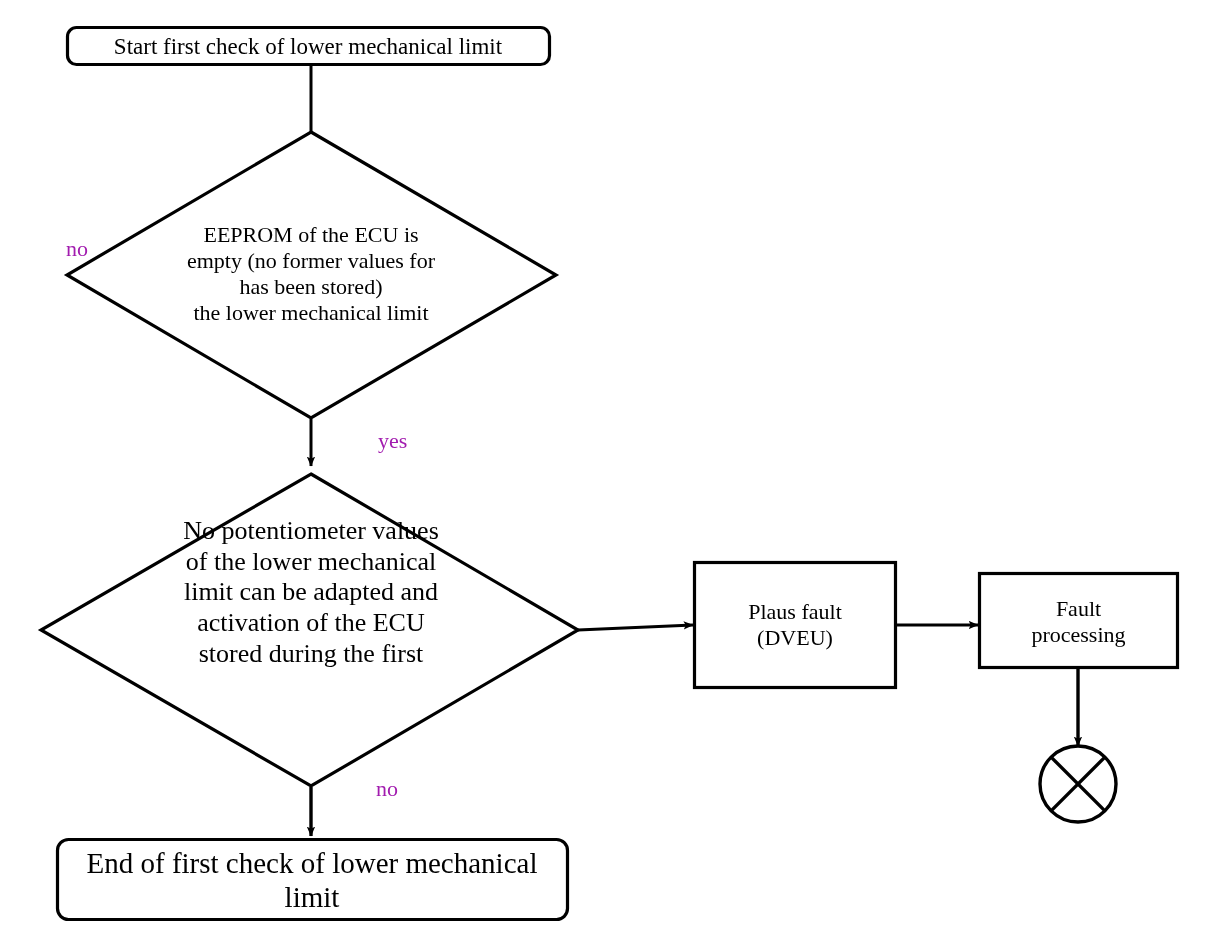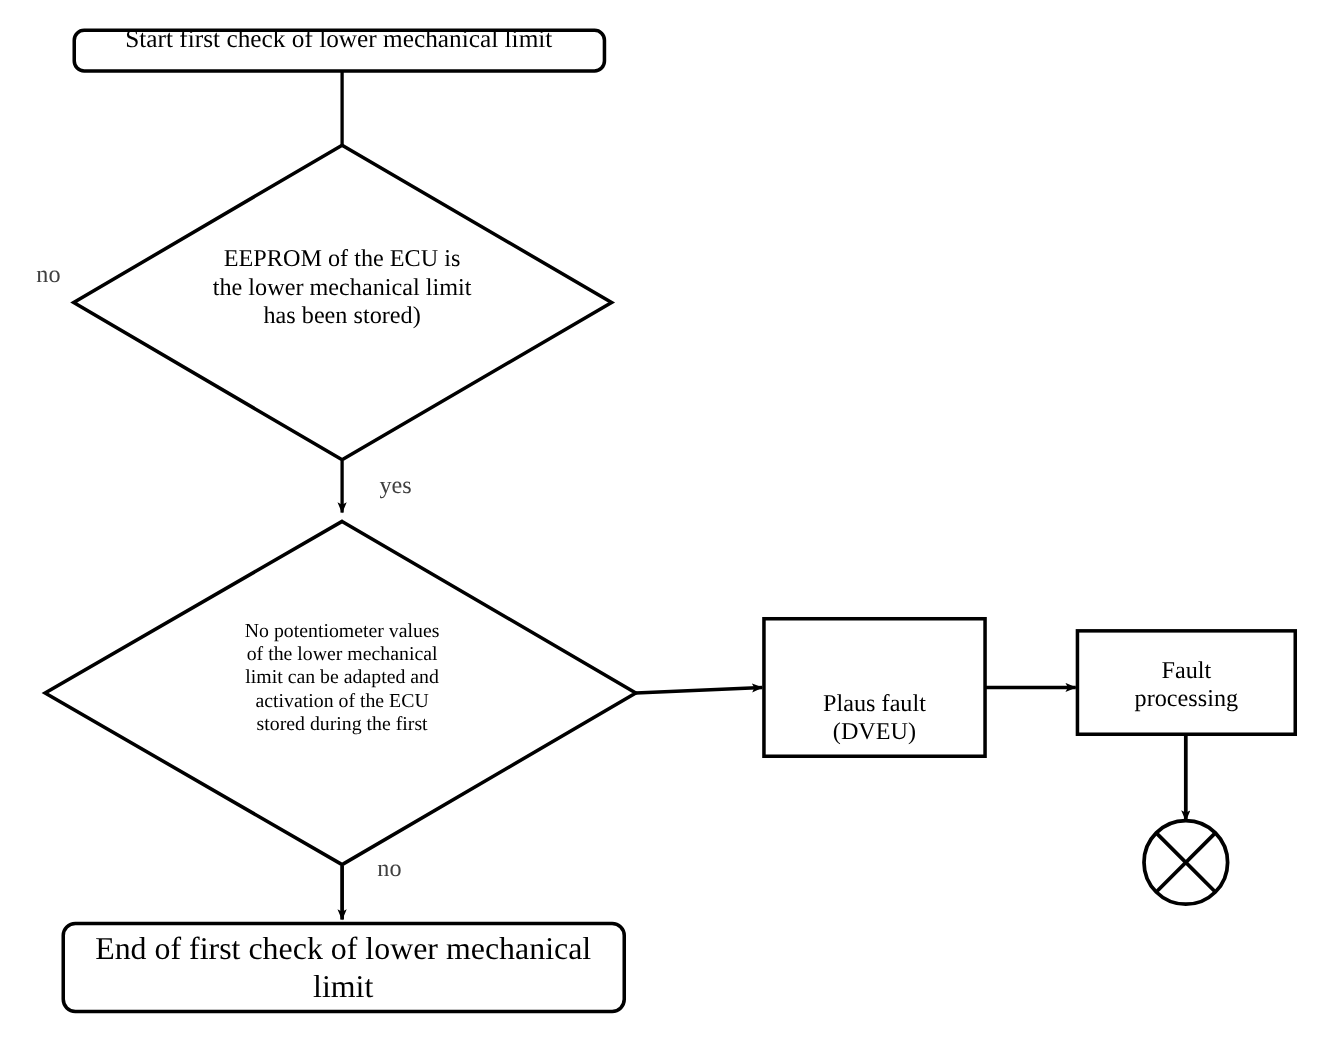--- a/index.html
+++ b/index.html
@@ -28,21 +28,21 @@
   }
   .shape-text {
     position: absolute;
     text-align: center;
     line-height: 1.18;
     color: #000000;
     -webkit-font-smoothing: none;
   }
   .node-start-text {
     left: 67px;
-    top: 19px;
+    top: 30px;
     width: 482px;
     height: 34px;
     display: flex;
     align-items: center;
     justify-content: center;
     font-size: 23px;
   }
   .node-end-text {
     left: 57px;
     top: 860px;
@@ -54,51 +54,52 @@
     font-size: 29px;
   }
   .node-d1-text {
     left: 131px;
     top: 222px;
     width: 360px;
     font-size: 22px;
   }
   .node-d2-text {
     left: 131px;
-    top: 563px;
+    top: 516px;
     width: 360px;
-    font-size: 18px;
+    font-size: 26px;
   }
   .node-plaus-text {
     left: 694px;
     top: 572px;
     width: 202px;
     height: 106px;
     display: flex;
     flex-direction: column;
     align-items: center;
-    justify-content: flex-end;
+    justify-content: center;
     font-size: 22px;
   }
   .node-faultproc-text {
     left: 979px;
     top: 580px;
     width: 199px;
     height: 84px;
     display: flex;
     flex-direction: column;
     align-items: center;
     justify-content: center;
     font-size: 22px;
   }
   .edge-label {
     position: absolute;
     font-size: 22px;
-    color: #404040;
+    color: #a21caf;
     white-space: nowrap;
+    margin-left: 33px;
   }
   .label-no1 { left: 33px; top: 236px; }
   .label-yes { left: 345px; top: 428px; font-family: Liberation Serif, serif; }
   .label-no2 { left: 343px; top: 776px; }
   .tline { display: block; }
 </style>
 </head>
 <body>
 
 <div id="canvas">
@@ -138,22 +139,23 @@
 
     <line x1="311" y1="787" x2="311" y2="836" stroke="#000000" stroke-width="3.4" marker-end="url(#arrowhead)"></line>
 
     <rect x="57.5" y="839.5" width="510" height="80" rx="11" ry="11" fill="#ffffff" stroke="#000000" stroke-width="3.2"></rect>
   </svg>
 
   <div class="shape-text node-start-text">Start first check of lower mechanical limit</div>
 
   <div class="shape-text node-d1-text">
     <span class="tline">EEPROM of the ECU is</span>
+    <span class="tline">empty (no former values for</span>
+    <span class="tline">has been stored)</span>
     <span class="tline">the lower mechanical limit</span>
-    <span class="tline">has been stored)</span>
   </div>
 
   <div class="shape-text node-d2-text">
     <span class="tline">No potentiometer values</span>
     <span class="tline">of the lower mechanical</span>
     <span class="tline">limit can be adapted and</span>
     <span class="tline">activation of the ECU</span>
     <span class="tline">stored during the first</span>
   </div>
 

